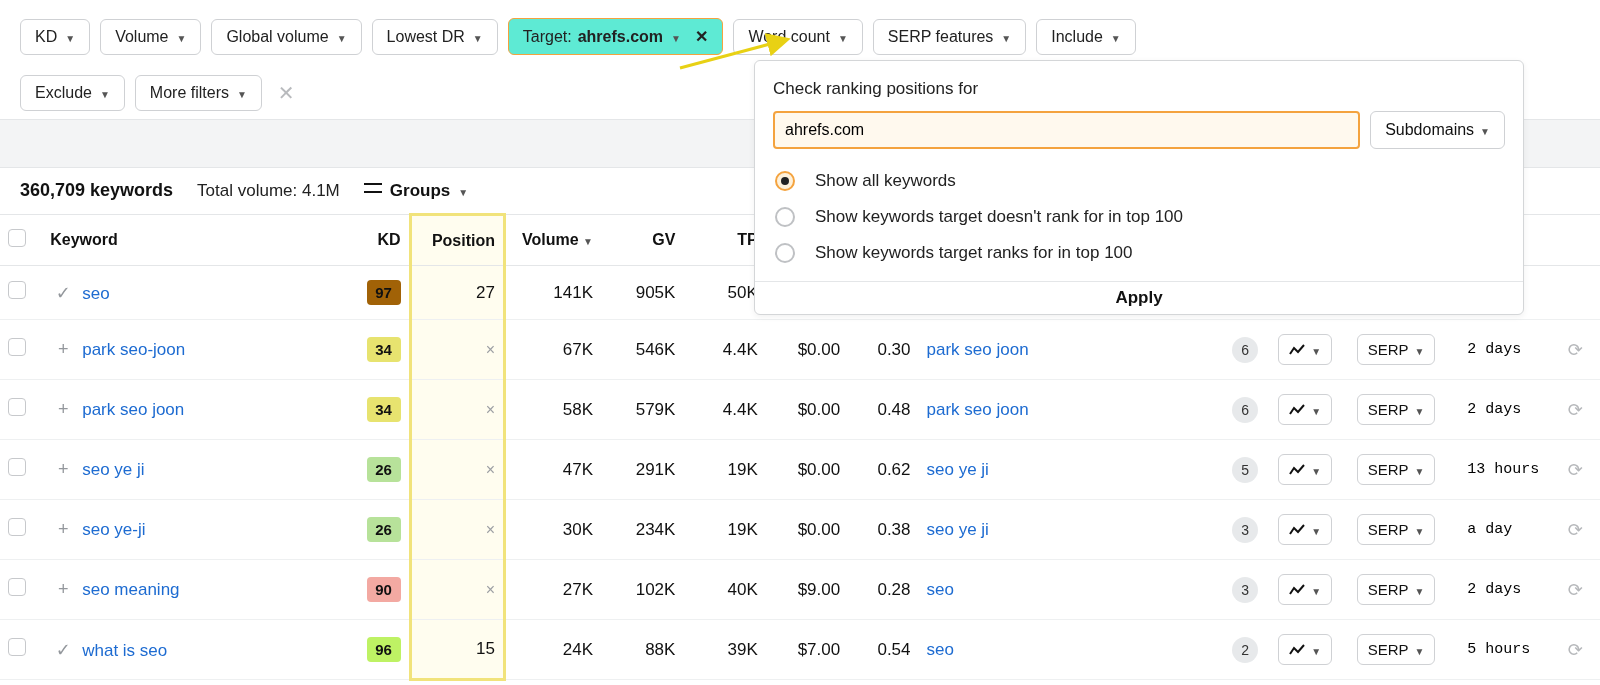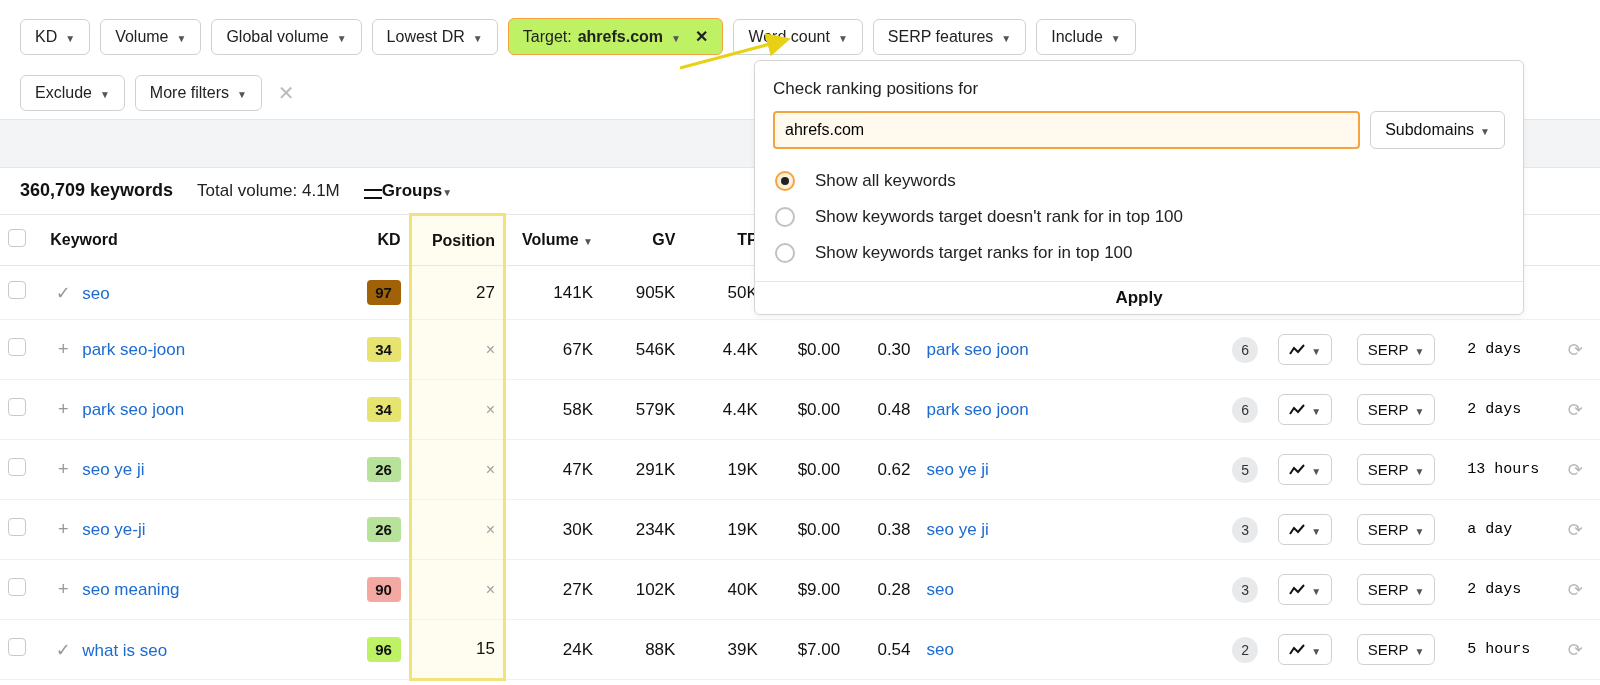--- a/index.html
+++ b/index.html
@@ -1,19 +1,19 @@
 <!DOCTYPE html>
 <html><head>
 <meta charset="utf-8">
 <style>
 * { box-sizing: border-box; margin: 0; padding: 0; }
 body { font-family: -apple-system, BlinkMacSystemFont, "Segoe UI", Helvetica, Arial, sans-serif; font-size: 15px; color: #111; background: #fff; width: 1600px; }
 .chip-row { display: flex; flex-wrap: wrap; gap: 10px; padding: 18px 20px 8px; align-items: center; }
 .chip { display: inline-flex; align-items: center; gap: 6px; border: 1px solid #cfd1d4; border-radius: 6px; padding: 8px 14px; background: #fff; cursor: pointer; font-size: 16px; color: #222; }
-.chip.target { background: #bef264; border-color: #f4a33f; }
+.chip.target { background: #5eead4; border-color: #f4a33f; }
 .chip.target b { font-weight: 700; }
 .chip .caret { margin-left: 2px; }
 .chip .x { margin-left: 8px; font-weight: 700; }
 .caret::after { content: "▼"; font-size: 10px; color: #555; }
 .clear-x { color: #b8babd; font-size: 20px; cursor: pointer; padding: 4px 6px; }
 .arrow { position: absolute; left: 680px; top: 38px; pointer-events: none; }
 .arrow svg { overflow: visible; }
 
 .panel { position: absolute; left: 754px; top: 60px; width: 770px; background: #fff; border: 1px solid #d4d6d8; border-radius: 6px; box-shadow: 0 2px 6px rgba(0,0,0,.06); z-index: 50; padding: 18px 18px 0; }
 .panel-title { font-size: 17px; margin-bottom: 12px; color: #222; }
@@ -22,21 +22,21 @@
 .panel-select { border: 1px solid #cfd1d4; border-radius: 6px; padding: 8px 14px; background: #fff; display: inline-flex; align-items: center; gap: 6px; cursor: pointer; font-size: 16px; }
 .radio-row { display: flex; align-items: center; gap: 20px; padding: 8px 2px; font-size: 17px; color: #222; cursor: pointer; }
 .radio { width: 20px; height: 20px; border-radius: 50%; border: 2px solid #bfc1c4; display: inline-flex; align-items: center; justify-content: center; }
 .radio.selected { border-color: #f4a33f; background: #fef1db; }
 .radio.selected::after { content: ""; width: 8px; height: 8px; background: #222; border-radius: 50%; }
 .apply { border-top: 1px solid #e4e6e8; margin: 10px -18px 0; padding: 6px 0; text-align: center; font-weight: 700; font-size: 17px; cursor: pointer; }
 
 .summary { display: flex; align-items: center; gap: 24px; padding: 12px 20px; border-top: 1px solid #e4e6e8; }
 .summary b { font-weight: 700; font-size: 18px; }
 .summary .total { font-size: 17px; color: #222; }
-.groups { display: inline-flex; align-items: flex-end; font-size: 17px; font-weight: 700; cursor: pointer; }
+.groups { display: inline-flex; align-items: flex-start; gap: 8px; font-size: 17px; font-weight: 700; cursor: pointer; }
 .sliders-icon { display: inline-block; width: 18px; height: 14px; position: relative; }
 .sliders-icon::before, .sliders-icon::after { content: ""; position: absolute; left: 0; right: 0; height: 2px; background: #111; }
 .sliders-icon::before { top: 2px; }
 .sliders-icon::after { bottom: 2px; }
 
 table { width: 100%; border-collapse: collapse; }
 thead th { text-align: left; font-weight: 700; font-size: 16px; padding: 14px 8px; border-top: 1px solid #e4e6e8; border-bottom: 1px solid #e4e6e8; color: #111; }
 thead th.center, td.center { text-align: center; }
 thead th.right, td.right { text-align: right; }
 tbody td { padding: 14px 8px; border-bottom: 1px solid #eef0f1; font-size: 17px; vertical-align: middle; }

